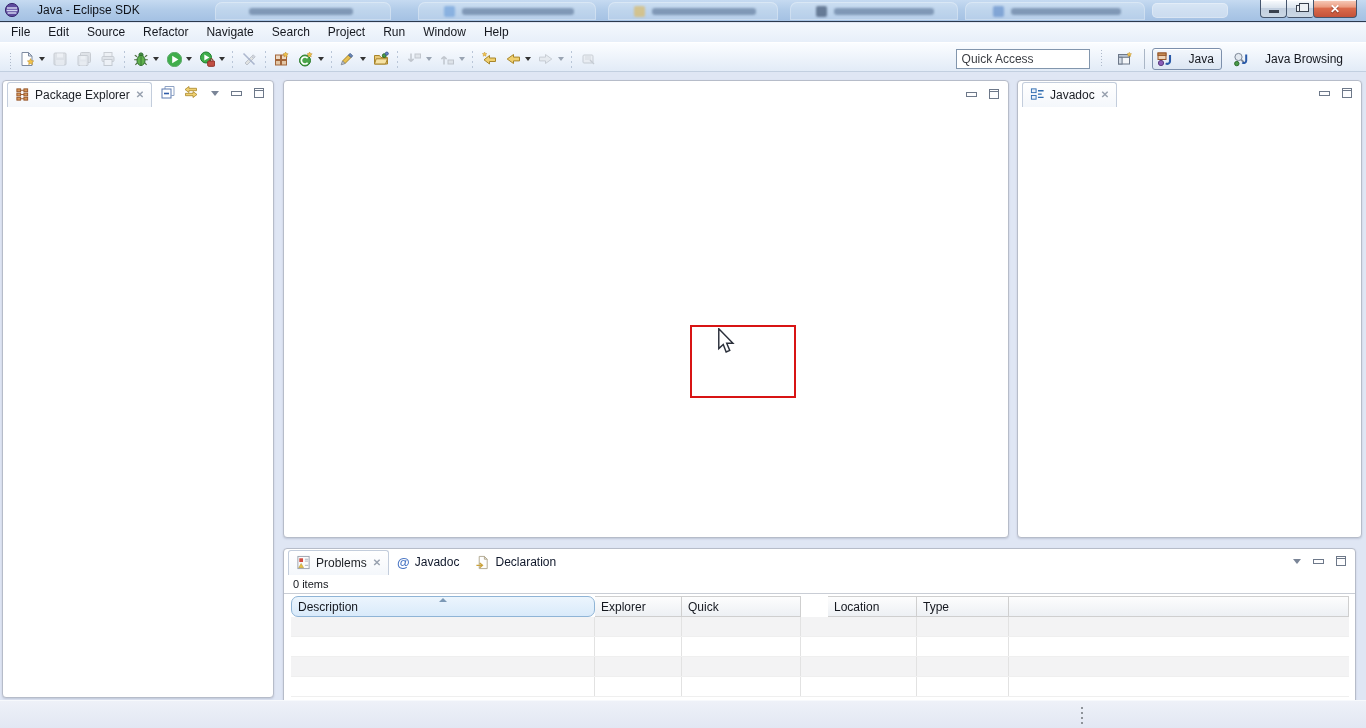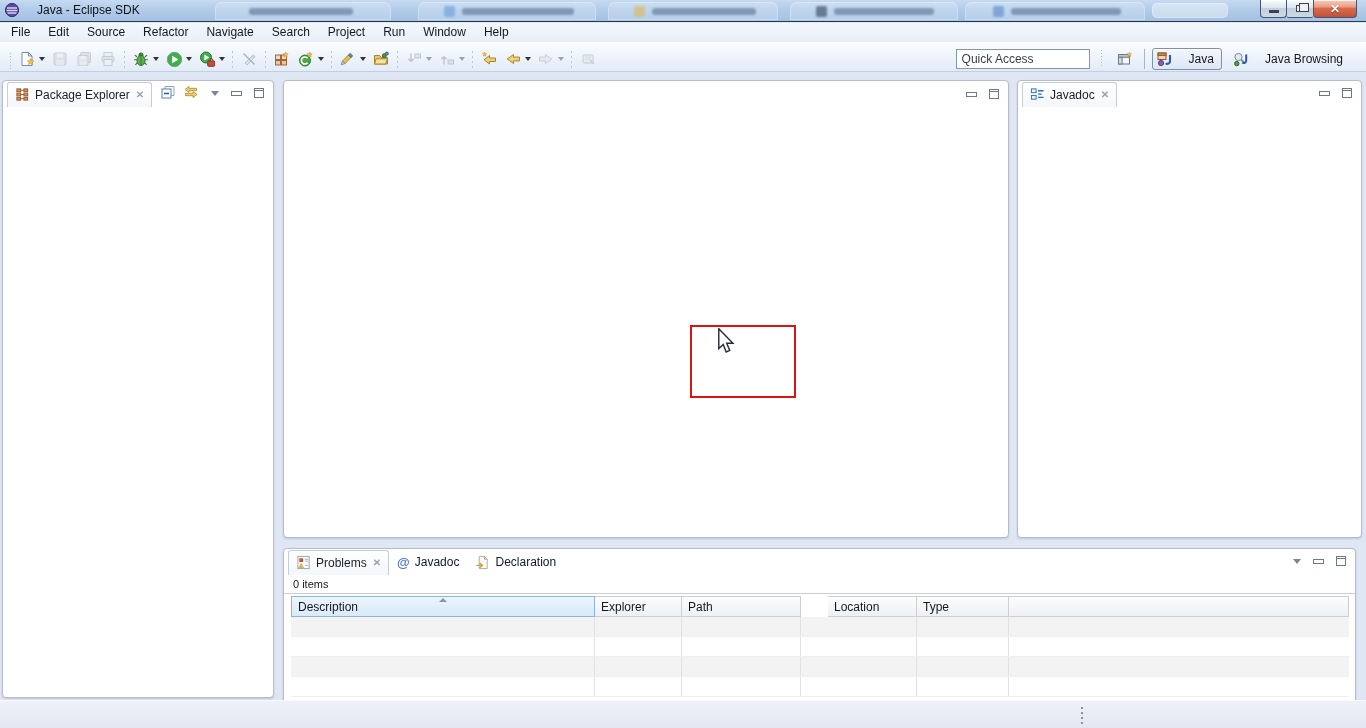--- a/index.html
+++ b/index.html
@@ -98,21 +98,21 @@
   .outline-msg { font-size:12px; color:#14171d; padding:5px 0 0 9px; }
 
   
   .items-row { font-size:11px; color:#14171d; padding:3px 0 3px 9px;
     border-bottom:1px solid #c9cdd5; }
   .tbl { position:absolute; left:7px; top:47px; width:1058px; font-size:12px; }
   .tbl-head { display:flex; height:21px; }
   .th { border:1px solid #cfcfcf; border-left:none; background:linear-gradient(#fdfdfd,#edf0f4);
     display:flex; align-items:center; padding-left:6px; color:#15181f; position:relative; }
   .th.first { border-left:1px solid #8fb4d6; border-color:#8fb4d6;
-    background: linear-gradient(#ecf5fd,#d9eafa); }
+    background: linear-gradient(#ecf5fd,#d9eafa); border-radius: 7px; }
   .sort-arrow { position:absolute; top:1px; left:50%; margin-left:-4px; width:0; height:0;
     border-left:4px solid transparent; border-right:4px solid transparent;
     border-bottom:4px solid #7c99b6; }
   .tbl-row { display:flex; height:20px; border-bottom:1px solid #efefef; }
   .tbl-row.odd { background:#f3f3f4; }
   .tcell { border-right:1px solid #e2e2e2; height:100%; }
   .tcell.nob { border-right:none; }
   .w-desc { width:304px; } .w-res { width:87px; } .w-path { width:119px; }
   .w-loc { width:89px;margin-left:27px; } .w-type { width:92px; } .w-fill { flex:1; }
 
@@ -505,21 +505,21 @@
     <div class="tbl">
       <div class="tbl-head">
         <div class="th first w-desc">
           <span class="sort-arrow"></span>
           <span>Description</span>
         </div>
         <div class="th w-res">
             <span>Explorer</span>
           </div>
         <div class="th w-path">
-            <span>Path</span>
+            <span>Quick</span>
           </div>
         <div class="th w-loc">
             <span>Location</span>
           </div>
         <div class="th w-type">
             <span>Type</span>
           </div>
         <div class="th w-fill"></div>
       </div>
       <div class="tbl-row odd">

